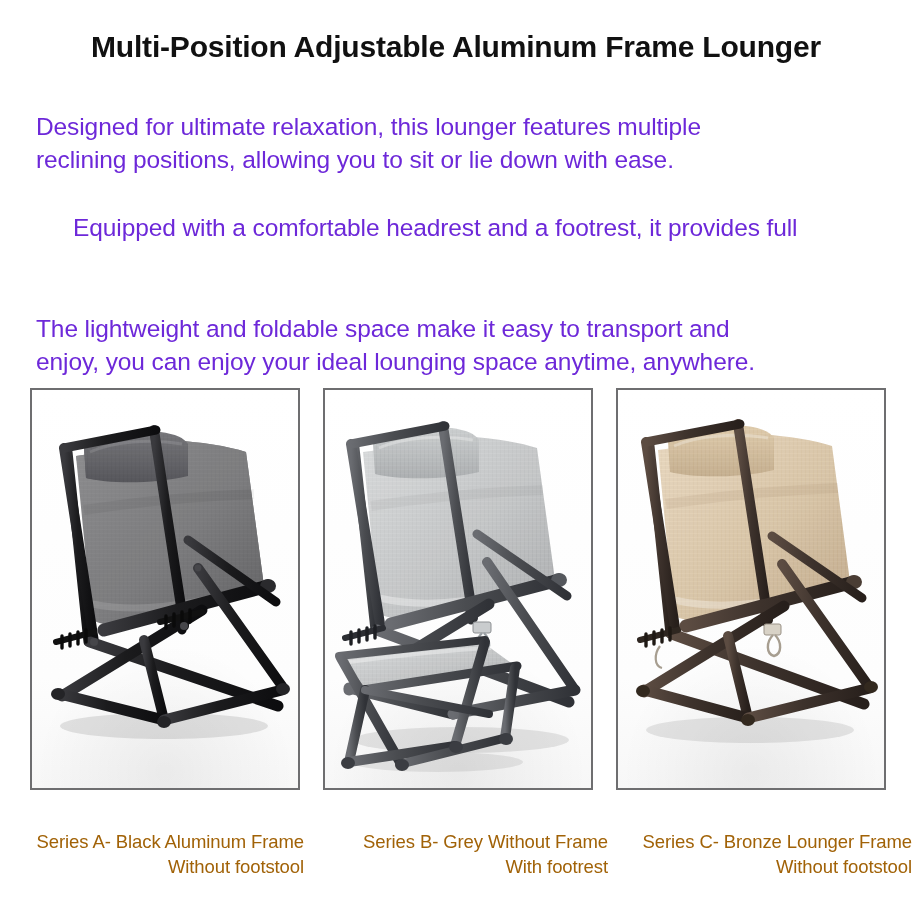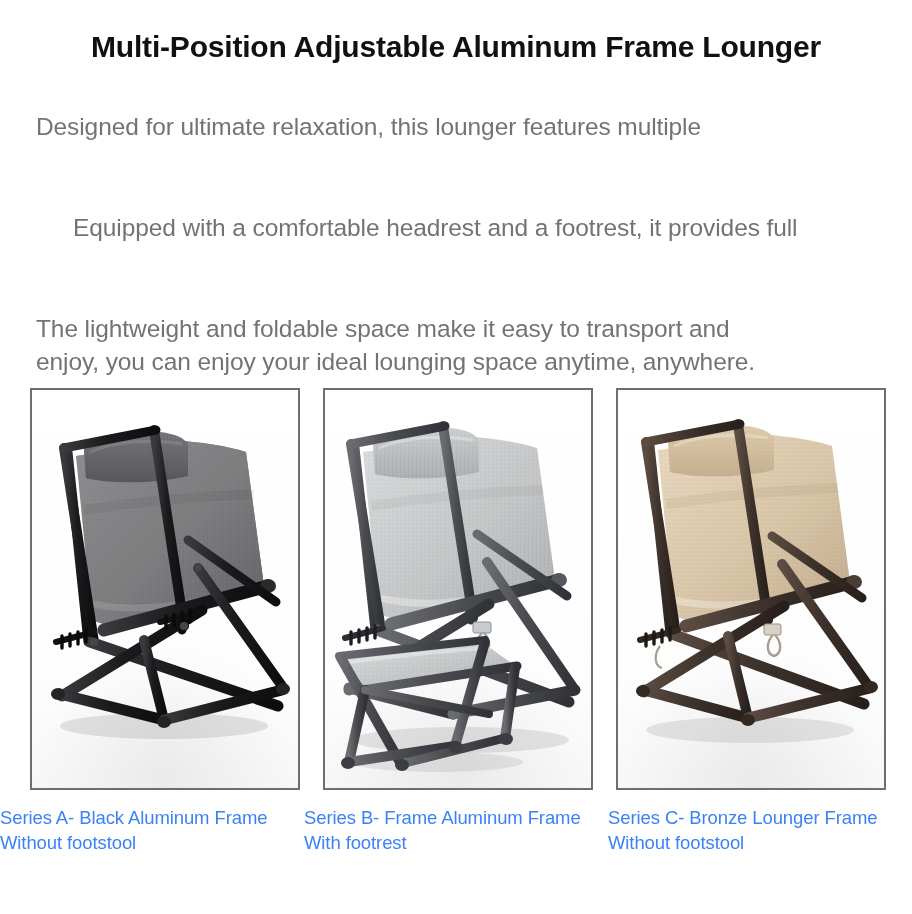--- a/index.html
+++ b/index.html
@@ -32,21 +32,21 @@
 
   
   .copy {
     position: absolute;
     left: 36px;
     width: 852px;
   }
   .para {
     font-size: 24.5px;
     line-height: 33px;
-    color: #737373;
+    color: #6d28d9;
     margin: 0 0 24px 0;
     letter-spacing: -0.1px;
   }
   .para .l2 { display: block; }
 
   
   .panels {
     position: absolute;
     top: 388px;
     left: 30px;
@@ -76,37 +76,39 @@
   
   .captions {
     position: absolute;
     top: 805px;
     left: 0;
     width: 912px;
     display: flex;
   }
   .caption {
     width: 304px;
-    text-align: left;
+    text-align: right;
     font-size: 18.5px;
     line-height: 25px;
-    color: #3b82f6;
+    color: #a16207;
     letter-spacing: -0.1px;
+    margin-top: 24px;
   }
   .caption .cap-l1 { display: block; white-space: nowrap; }
   .caption .cap-l2 { display: block; }
 </style>
 </head>
 <body>
 
 <div class="title">Multi-Position Adjustable Aluminum Frame Lounger</div>
 
 <div class="copy" style="top:110px;">
   <p class="para">
     <span class="l1">Designed for ultimate relaxation, this lounger features multiple</span>
+    <span class="l2">reclining positions, allowing you to sit or lie down with ease.</span>
   </p>
 </div>
 
 <div class="copy" style="top:211px;margin-left:37px;">
   <p class="para">
     <span class="l1">Equipped with a comfortable headrest and a footrest, it provides full</span>
   </p>
 </div>
 
 <div class="copy" style="top:312px;">
@@ -364,20 +366,20 @@
     </div>
   </div>
 </div>
 
 <div class="captions">
   <div class="caption">
     <span class="cap-l1">Series A- Black Aluminum Frame</span>
     <span class="cap-l2">Without footstool</span>
   </div>
   <div class="caption">
-    <span class="cap-l1">Series B- Frame Aluminum Frame</span>
+    <span class="cap-l1">Series B- Grey Without Frame</span>
     <span class="cap-l2">With footrest</span>
   </div>
   <div class="caption">
     <span class="cap-l1">Series C- Bronze Lounger Frame</span>
     <span class="cap-l2">Without footstool</span>
   </div>
 </div>
 
 </body></html>

